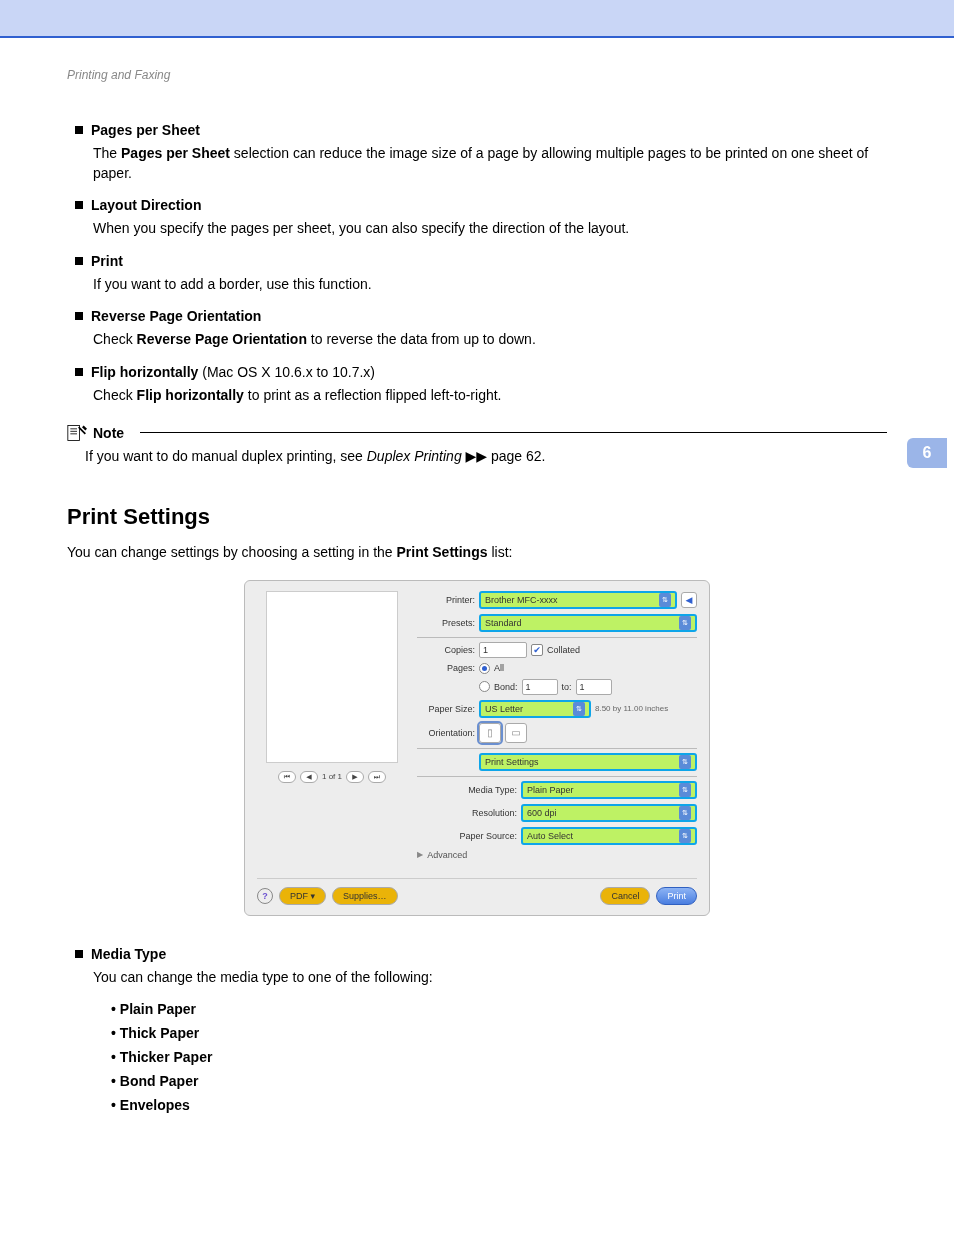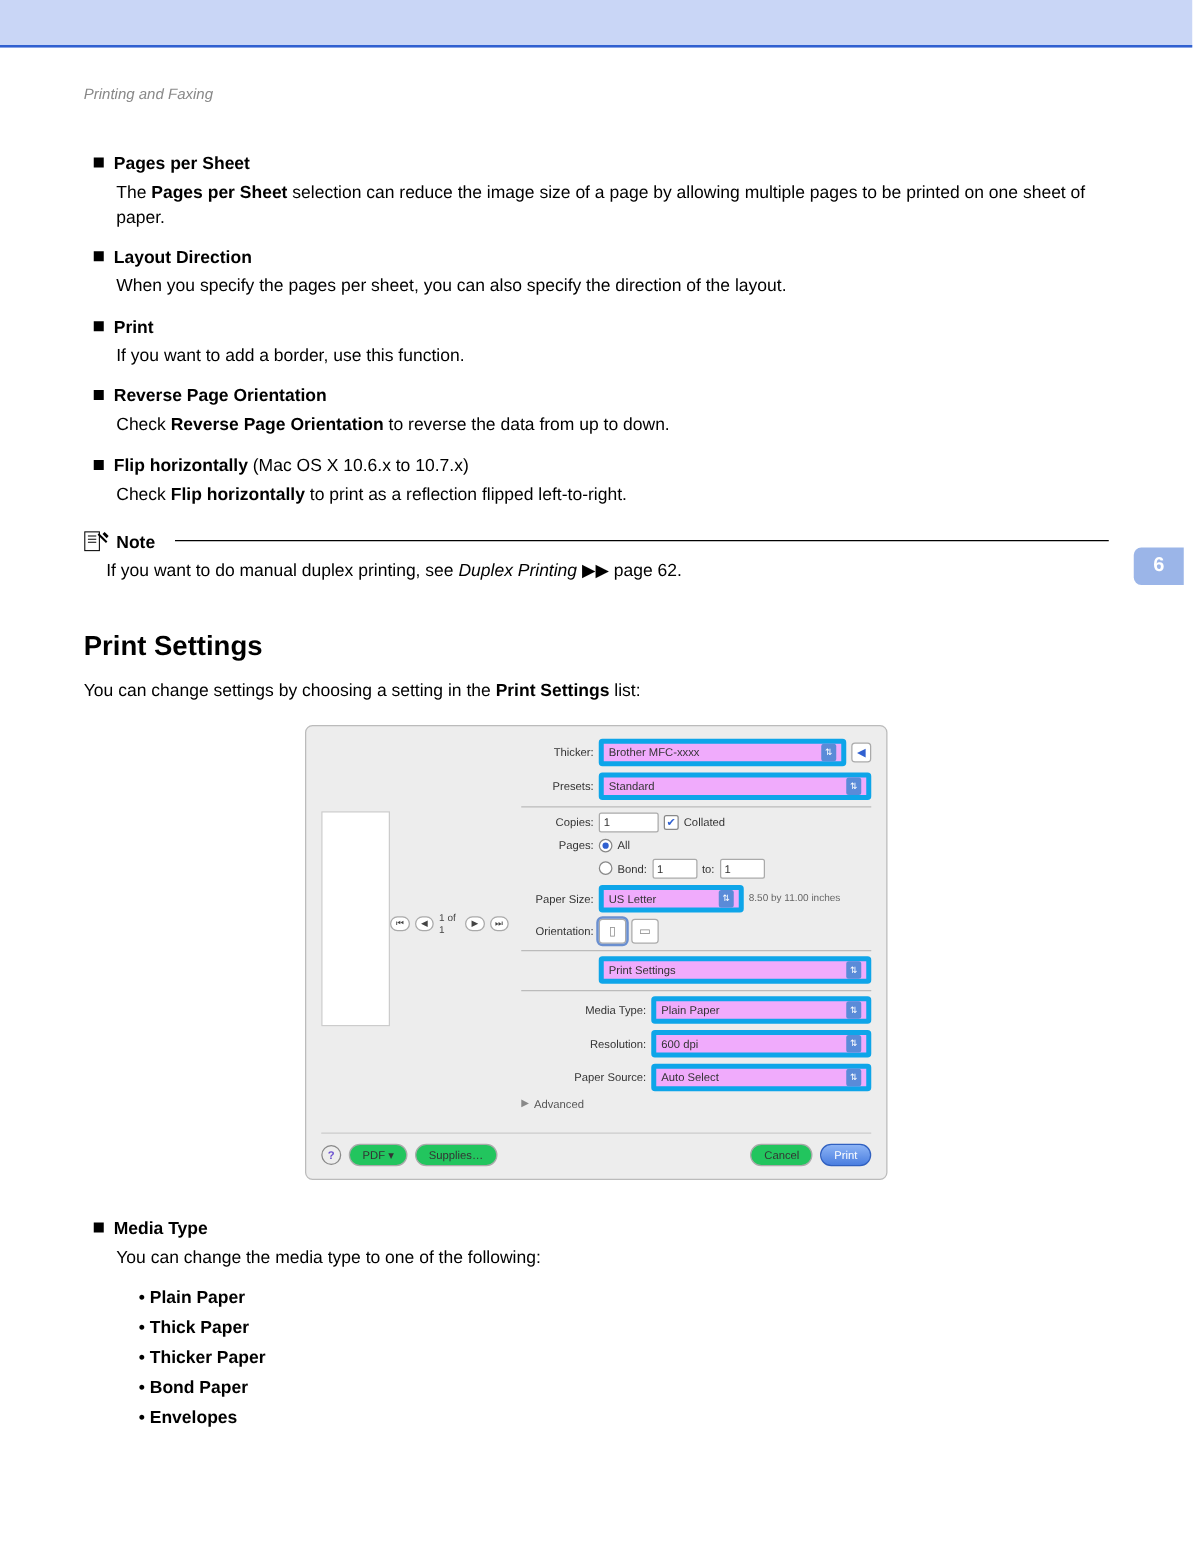--- a/index.html
+++ b/index.html
@@ -111,21 +111,21 @@
     color: #333;
     padding: 10px 12px 10px 12px;
   }
   .dlg-top {
     display:flex;
     gap: 10px;
   }
   .preview-col {
     width: 150px;
     display:flex;
-    flex-direction:row;
+    flex-direction:column;
     align-items:center;
   }
   .preview-box {
     width: 130px;
     height: 170px;
     background: #fff;
     border: 1px solid #ccc;
     margin-bottom: 8px;
   }
   .pager {
@@ -153,22 +153,22 @@
     gap:4px;
   }
   .flabel {
     flex: 0 0 58px;
     text-align:right;
     font-size:9px;
     color:#333;
   }
   .select {
     flex:1;
-    background:#f0abfc;
-    border:4px solid #0ea5e9;
+    background:#bef264;
+    border:2px solid #0ea5e9;
     height:14px;
     font-size:9px;
     padding:0 4px;
     display:flex;
     align-items:center;
     justify-content:space-between;
     border-radius:3px;
   }
   .arrow-btn {
     width:12px;height:14px;
@@ -216,21 +216,21 @@
   }
   .dlg-bottom {
     display:flex;
     align-items:center;
     justify-content:space-between;
     margin-top:18px;
     padding-top: 8px;
     border-top:1px solid #ccc;
   }
   .pill-btn {
-    border:1px solid #aaa;border-radius:10px;background:#22c55e;height:16px;
+    border:1px solid #aaa;border-radius:10px;background:#eab308;height:16px;
     padding:0 10px;font-size:9px;display:inline-flex;align-items:center;gap:3px;
   }
   .pill-btn.primary {
     background:linear-gradient(#8db4f5,#4a7ee0);color:#fff;border-color:#3060c0;
   }
   .help-circle{
     width:14px;height:14px;border:1px solid #888;border-radius:50%;
     display:inline-flex;align-items:center;justify-content:center;color:#6a4fd0;font-size:9px;font-weight:bold;
   }
   .advanced-row{
@@ -322,21 +322,21 @@
             <div class="pager">
               <span class="pbtn">⏮</span>
               <span class="pbtn">◀</span>
               <span>1 of 1</span>
               <span class="pbtn">▶</span>
               <span class="pbtn">⏭</span>
             </div>
           </div>
           <div class="form-col">
             <div class="frow">
-              <div class="flabel">Thicker:</div>
+              <div class="flabel">Printer:</div>
               <div class="select">
                   <span>Brother MFC-xxxx</span>
                   <span class="arrow-btn">⇅</span>
                 </div>
               <span class="blue-arrow">◀</span>
             </div>
             <div class="frow">
               <div class="flabel">Presets:</div>
               <div class="select">
                   <span>Standard</span>

